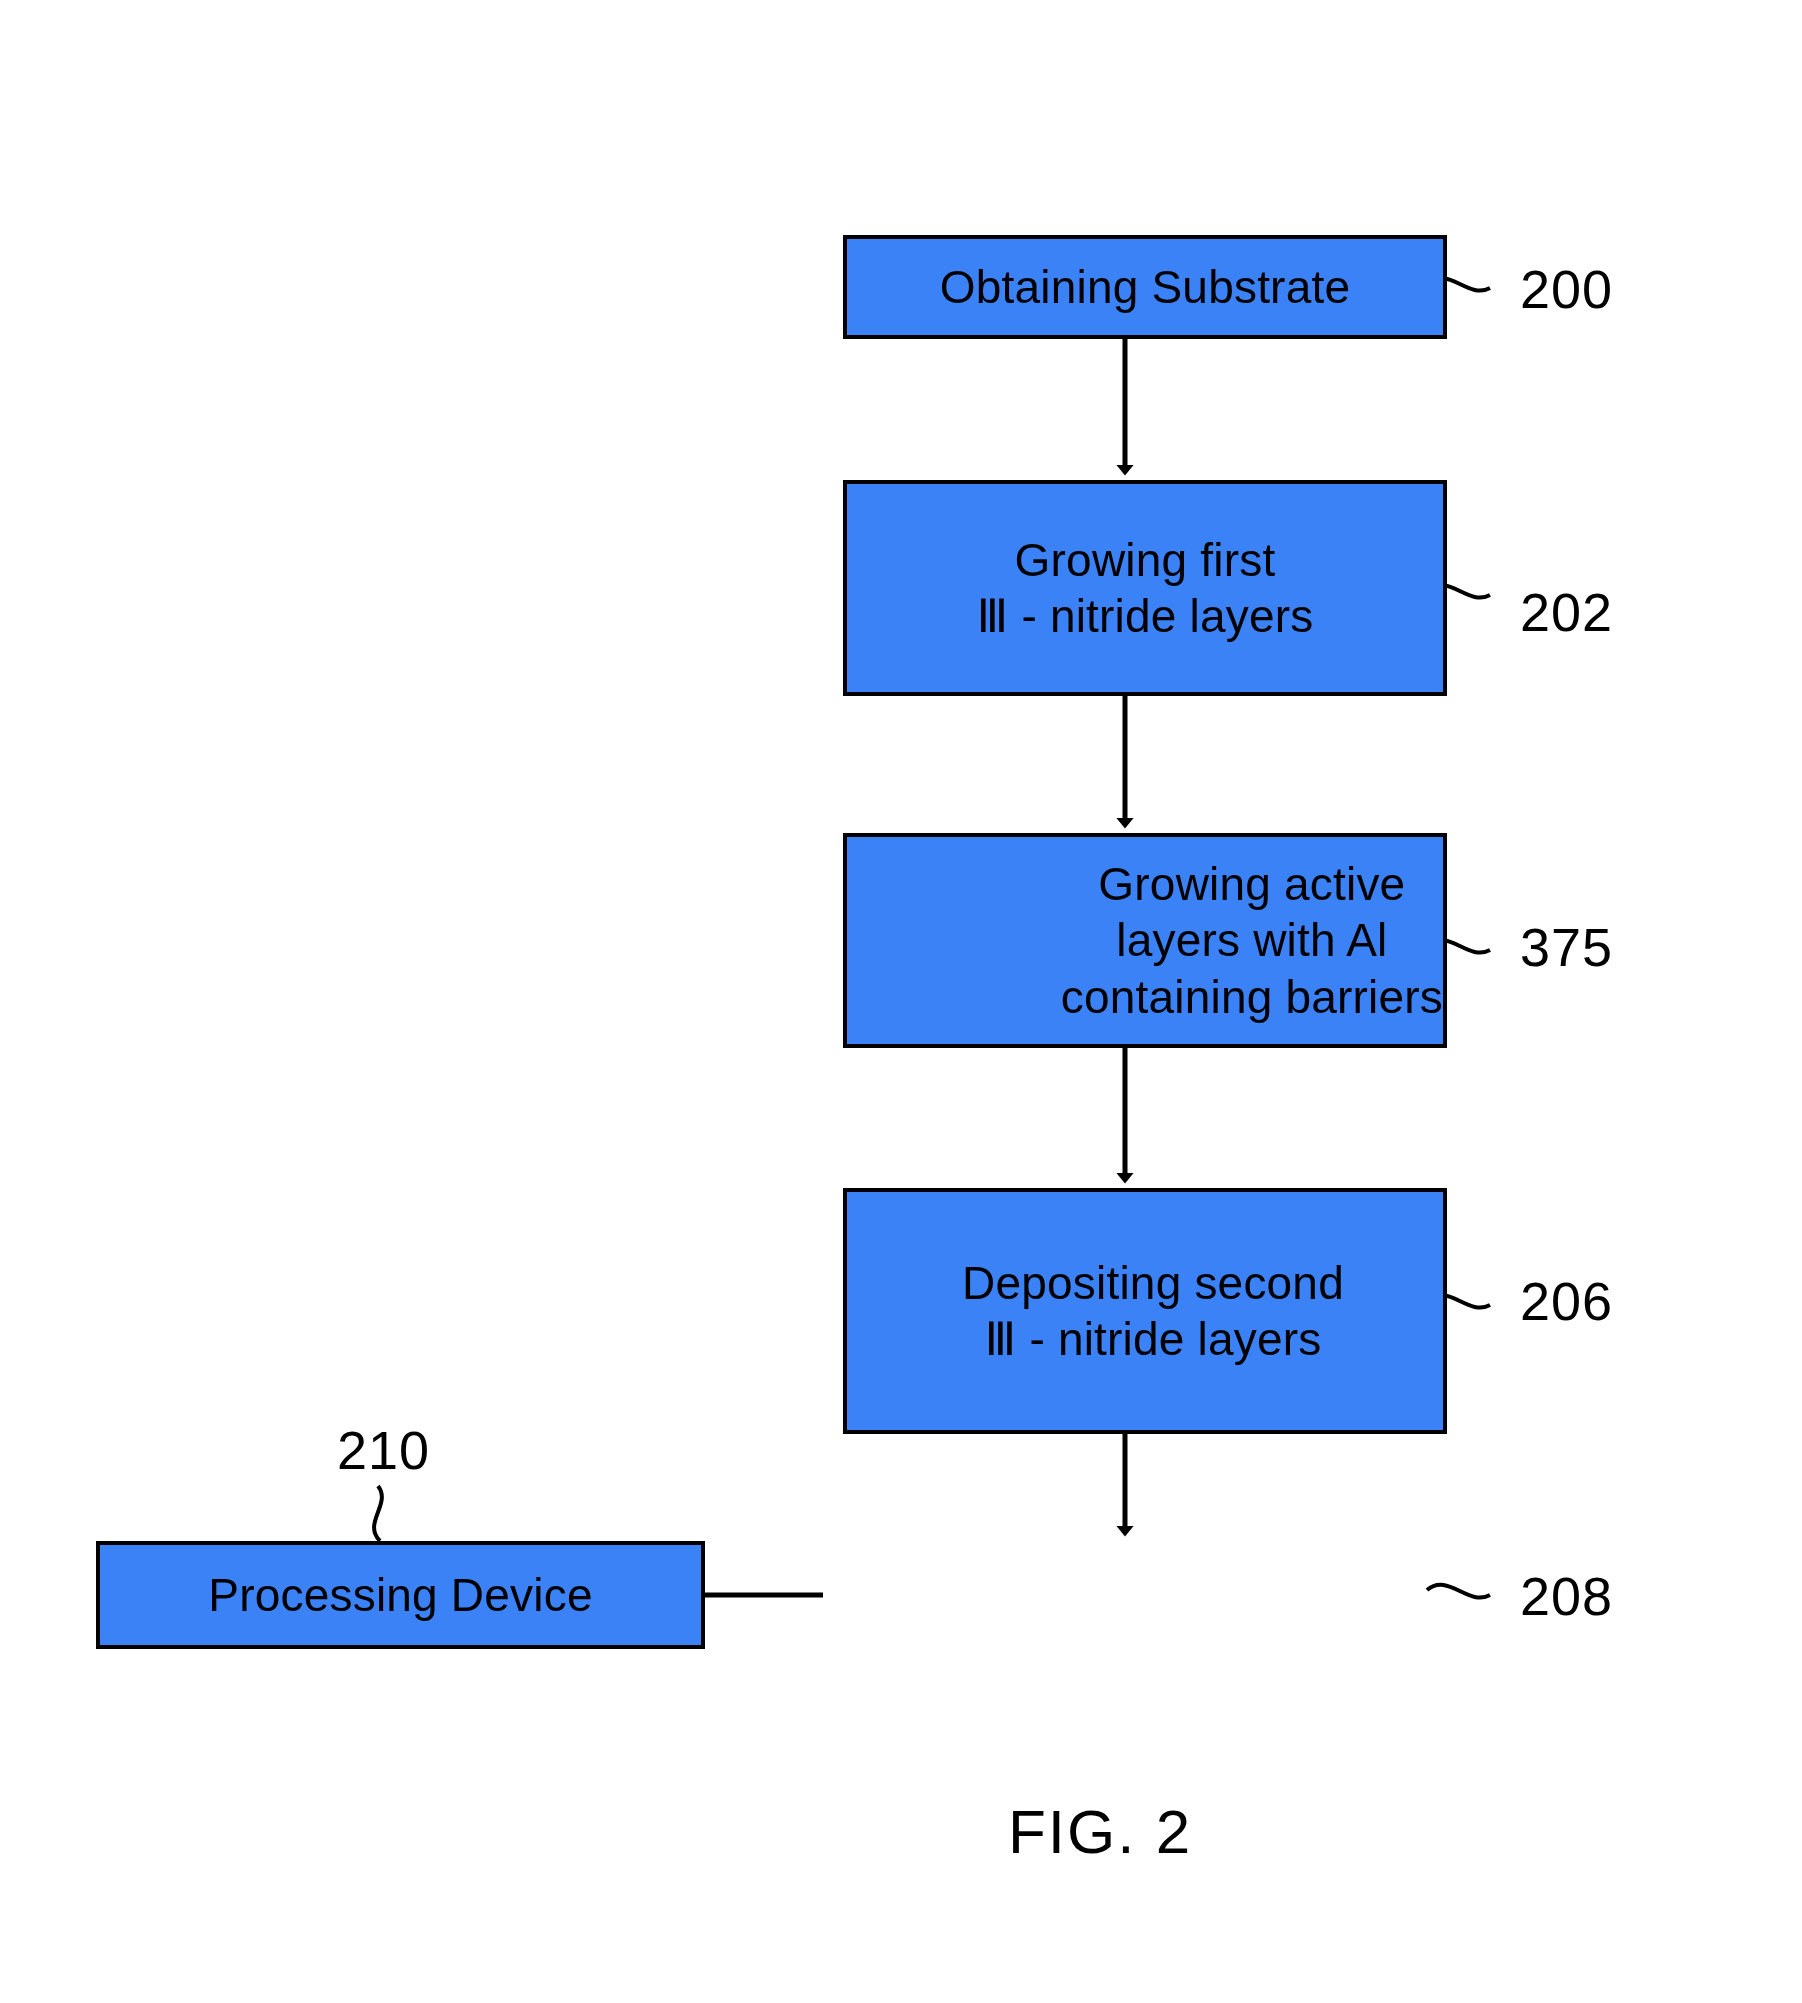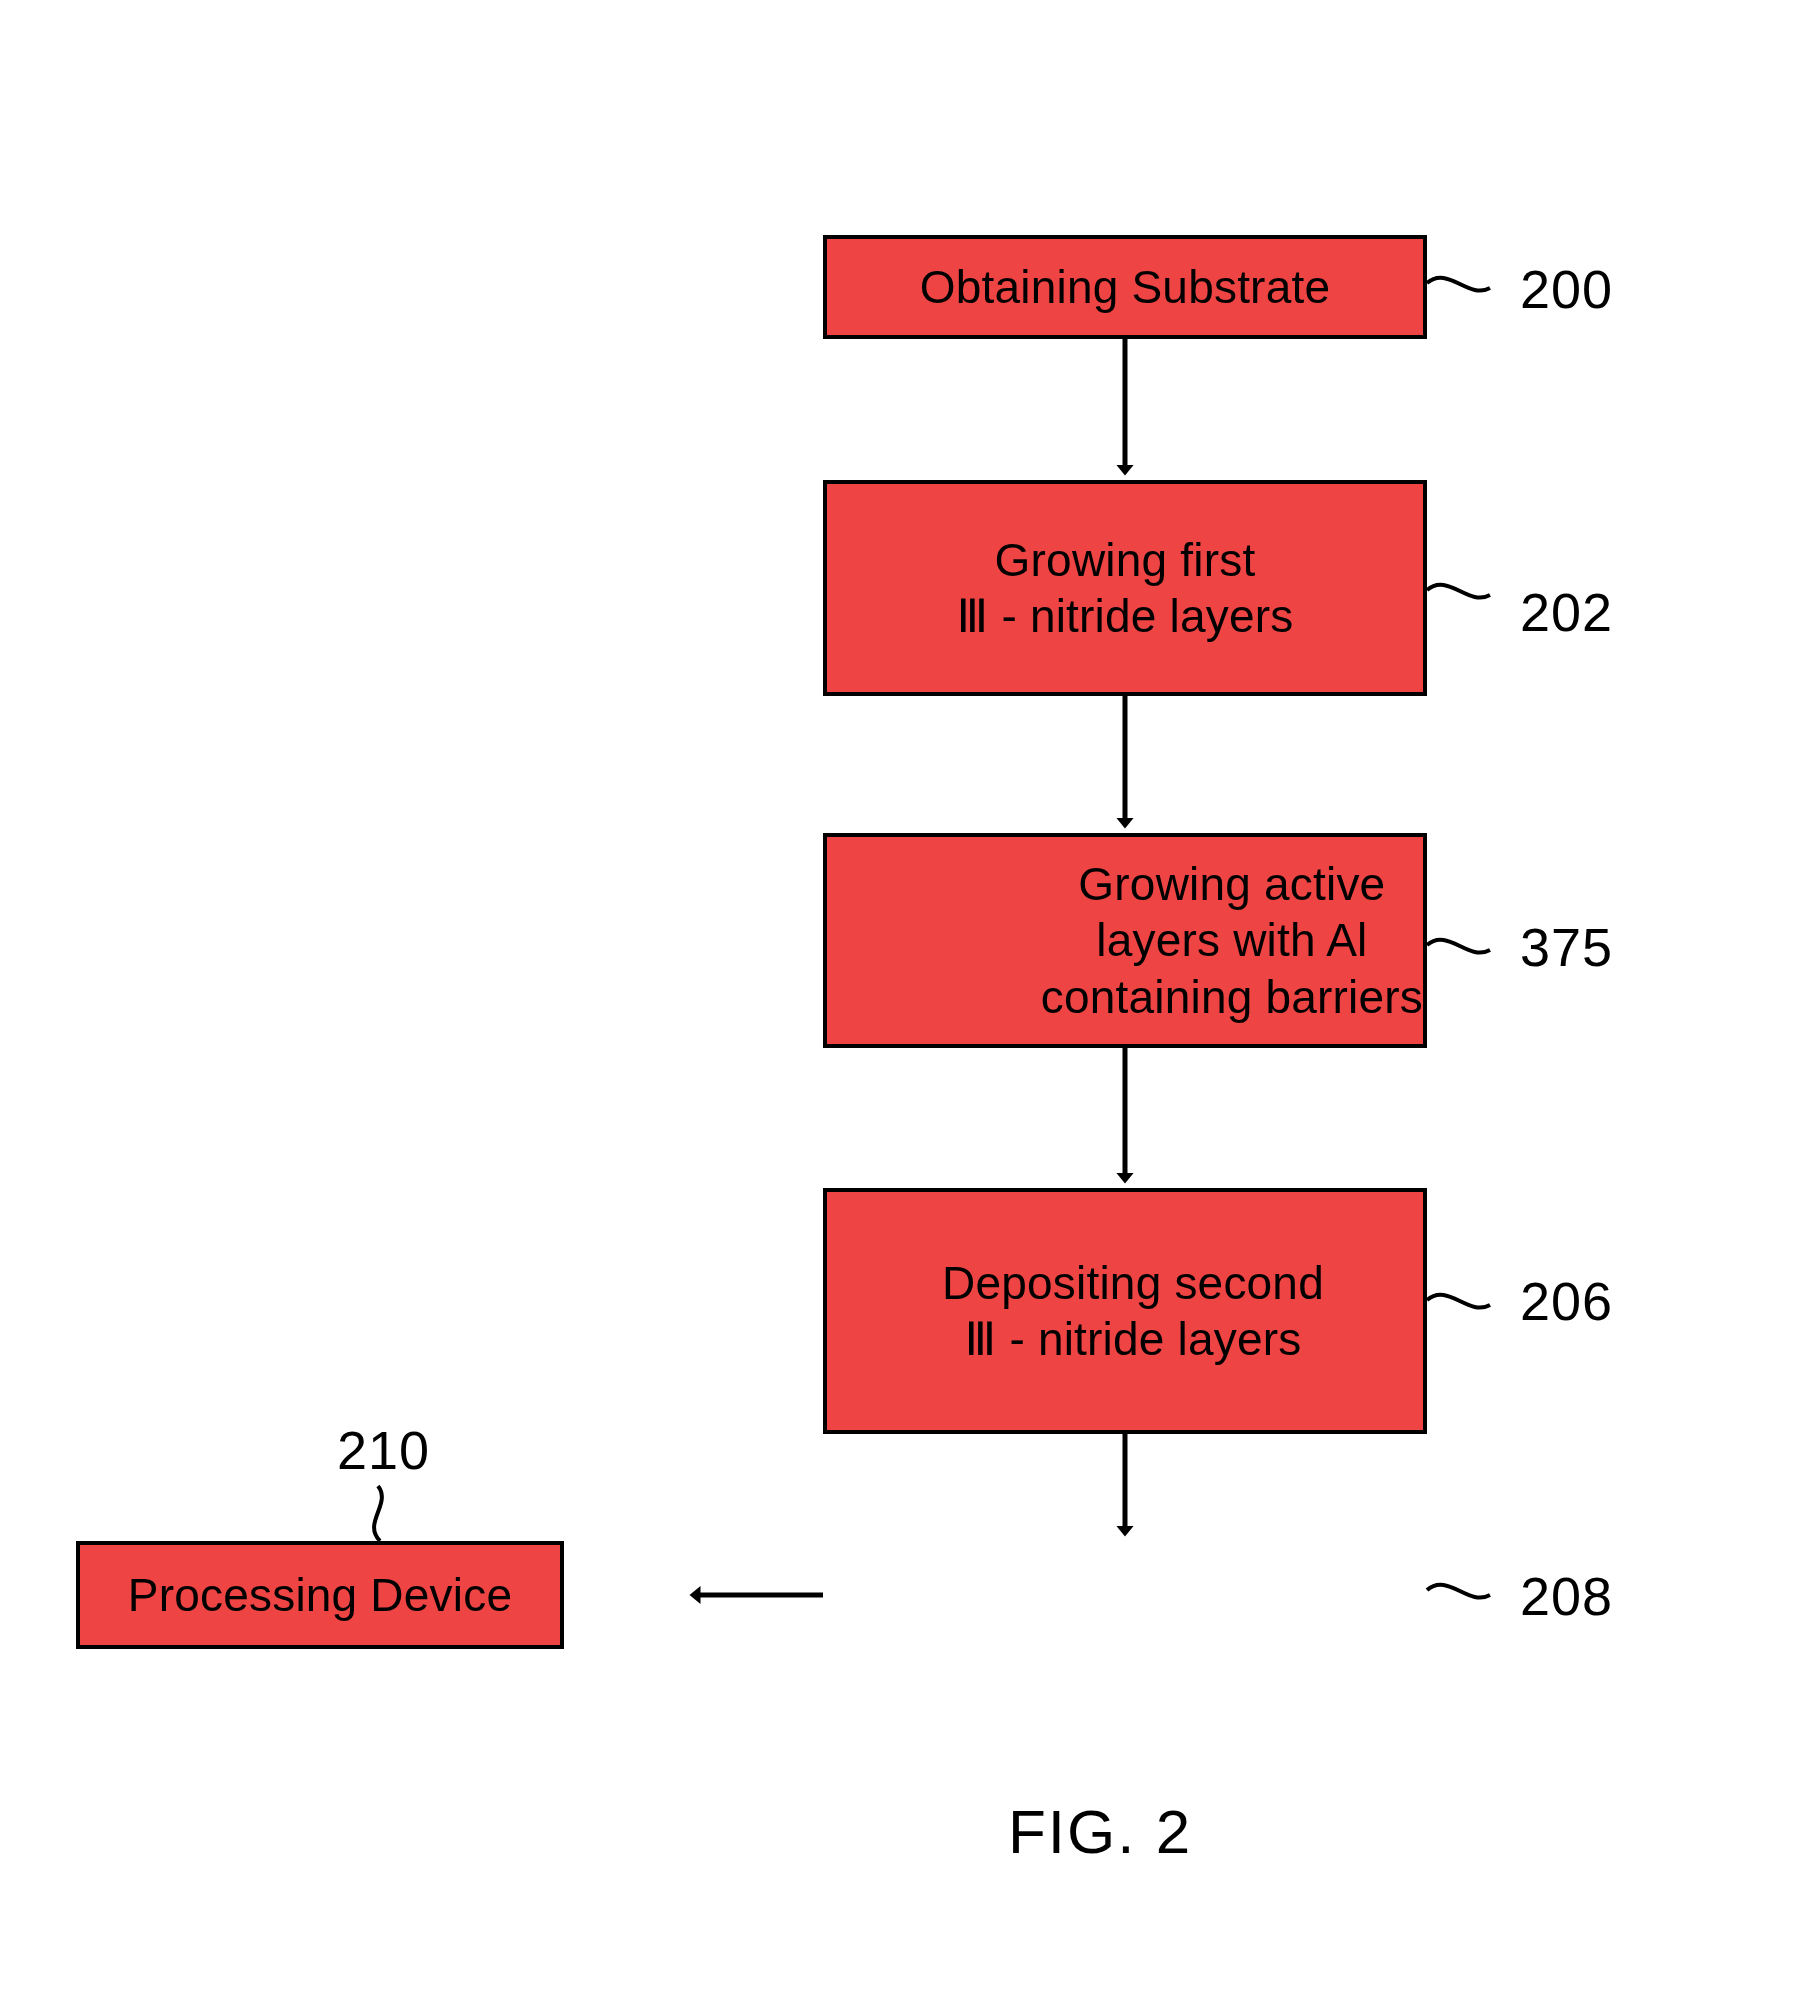--- a/index.html
+++ b/index.html
@@ -22,24 +22,25 @@
     position: absolute;
     left: 0;
     top: 0;
     width: 1802px;
     height: 2003px;
   }
   .flow-box {
     position: absolute;
     box-sizing: border-box;
     border: 4px solid #000000;
-    background: #ef4444;
+    background: #3b82f6;
     display: flex;
     align-items: center;
     justify-content: center;
+    margin-left: 20px;
   }
   .flow-box-label {
     font-family: "Liberation Sans", sans-serif;
     font-size: 46px;
     line-height: 1.22;
     text-align: center;
     color: #000000;
     white-space: pre-line;
     letter-spacing: 0.2px;
   }
@@ -59,21 +60,21 @@
     white-space: nowrap;
     letter-spacing: 2px;
     margin-left: 8px;
   }
   
   #box-200 { left: 823px; top: 235px;  width: 604px; height: 104px; }
   #box-202 { left: 823px; top: 480px;  width: 604px; height: 216px; }
   #box-204 { left: 823px; top: 833px;  width: 604px; height: 215px; justify-content: flex-end; }
   #box-206 { left: 823px; top: 1188px; width: 604px; height: 246px; padding-left: 16px; }
   #box-208 { left: 823px; top: 1541px; width: 604px; height: 108px; }
-  #box-210 { left: 76px;  top: 1541px; width: 488px; height: 108px; }
+  #box-210 { left: 76px;  top: 1541px; width: 609px; height: 108px; }
 
   #ref-200 { left: 1520px; top: 258px; }
   #ref-202 { left: 1520px; top: 581px; }
   #ref-204 { left: 1520px; top: 916px; }
   #ref-206 { left: 1520px; top: 1270px; }
   #ref-208 { left: 1520px; top: 1565px; }
   #ref-210 { left: 337px;  top: 1419px; }
 
   #fig-caption { left: 1000px; top: 1796px; }
 </style>

